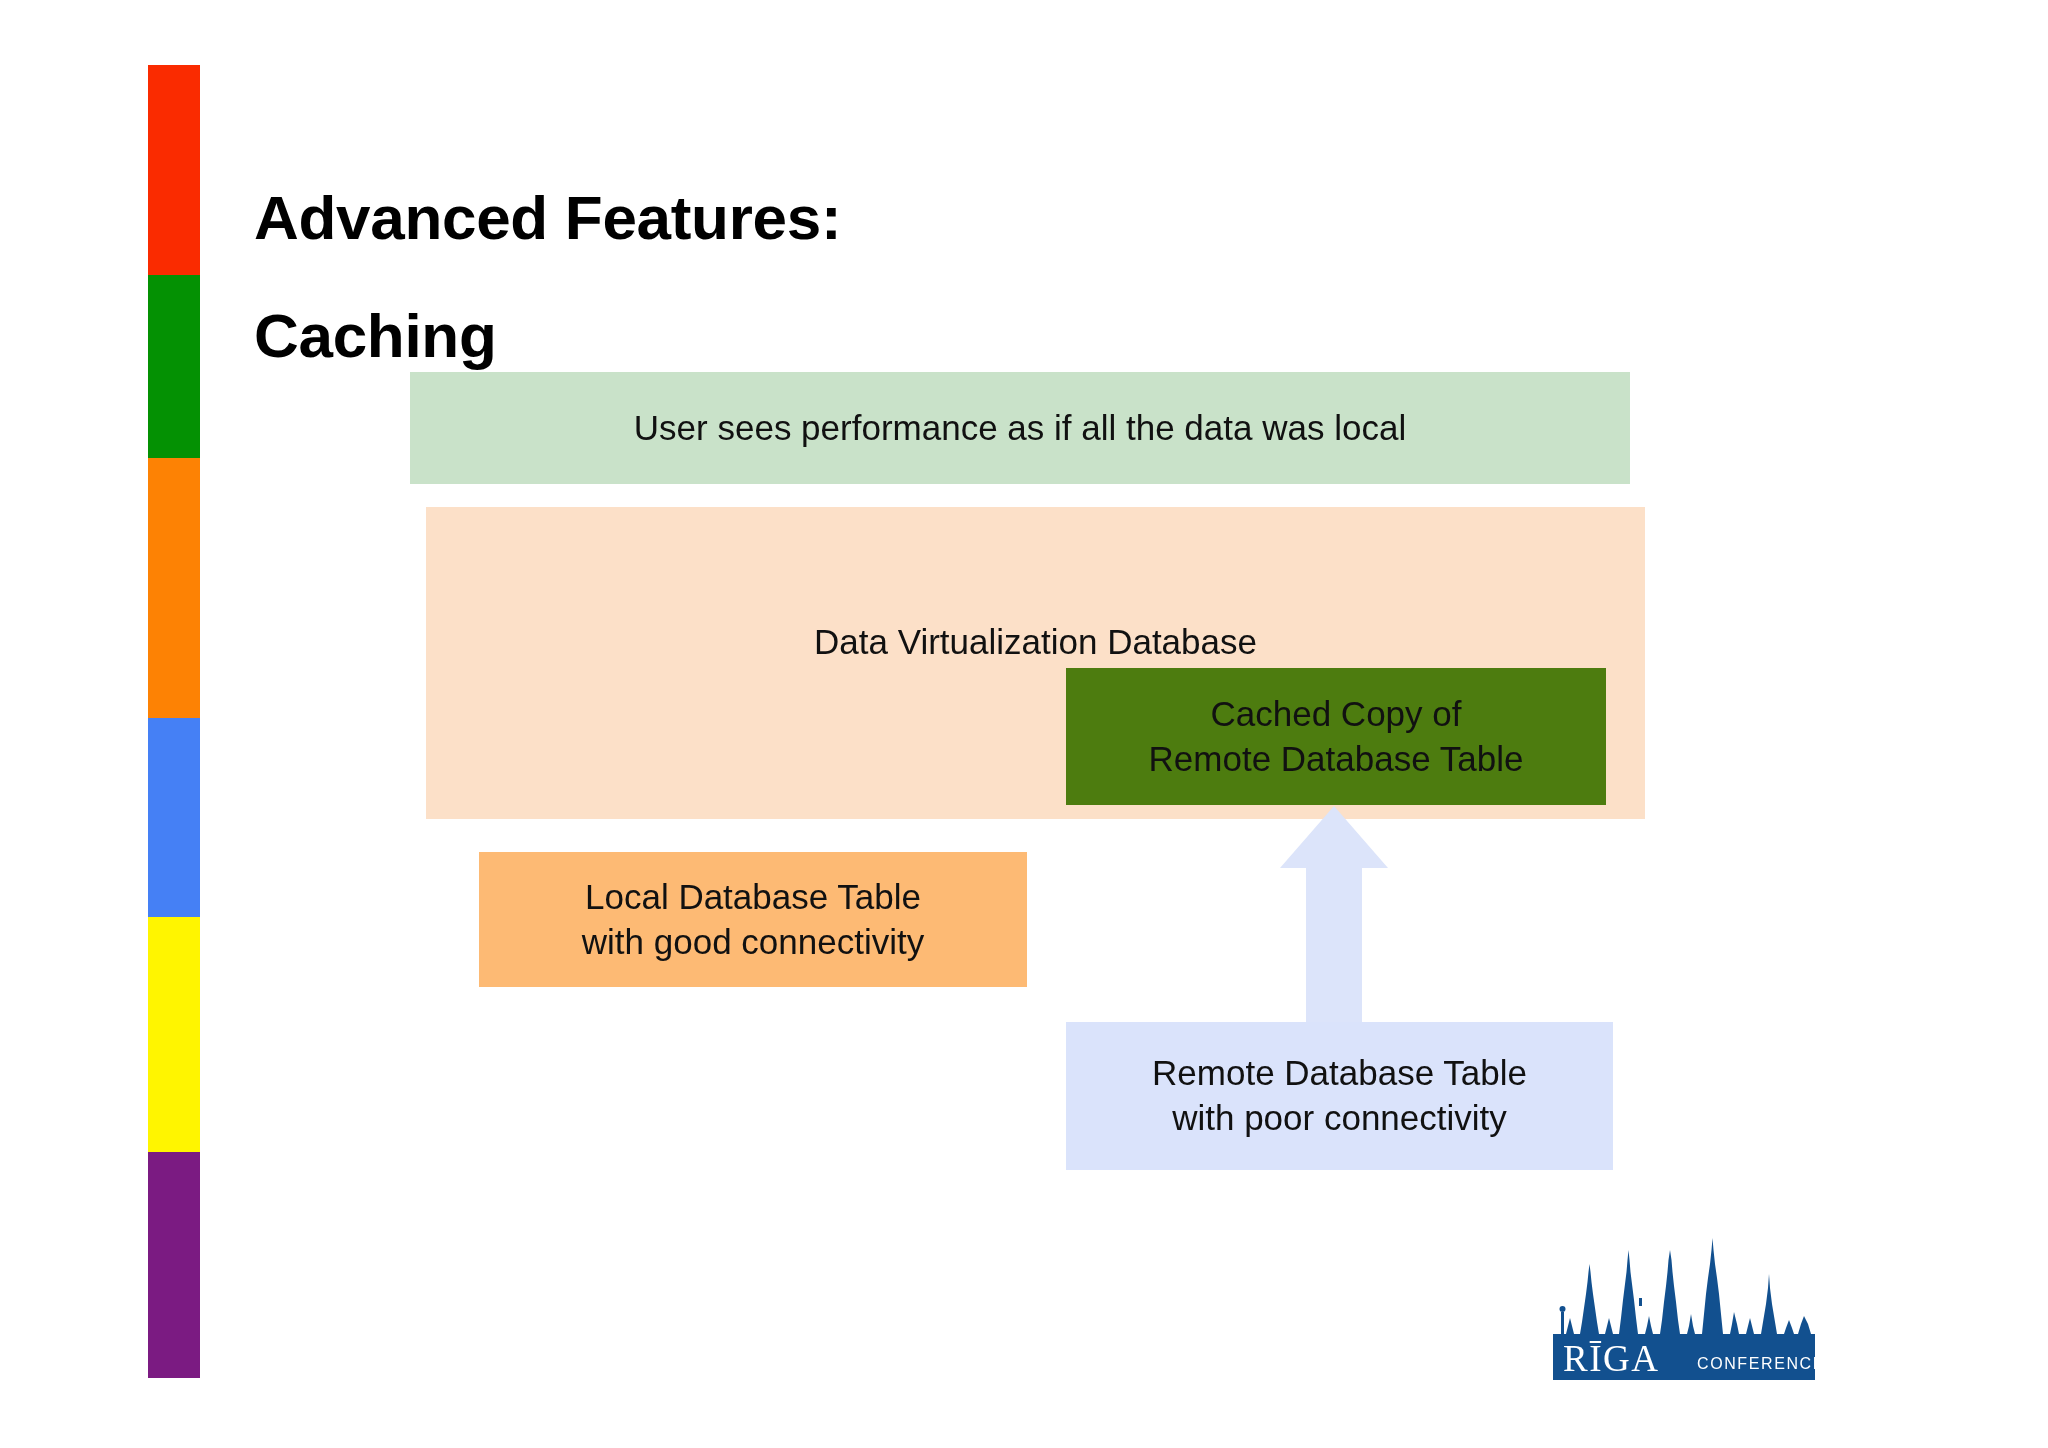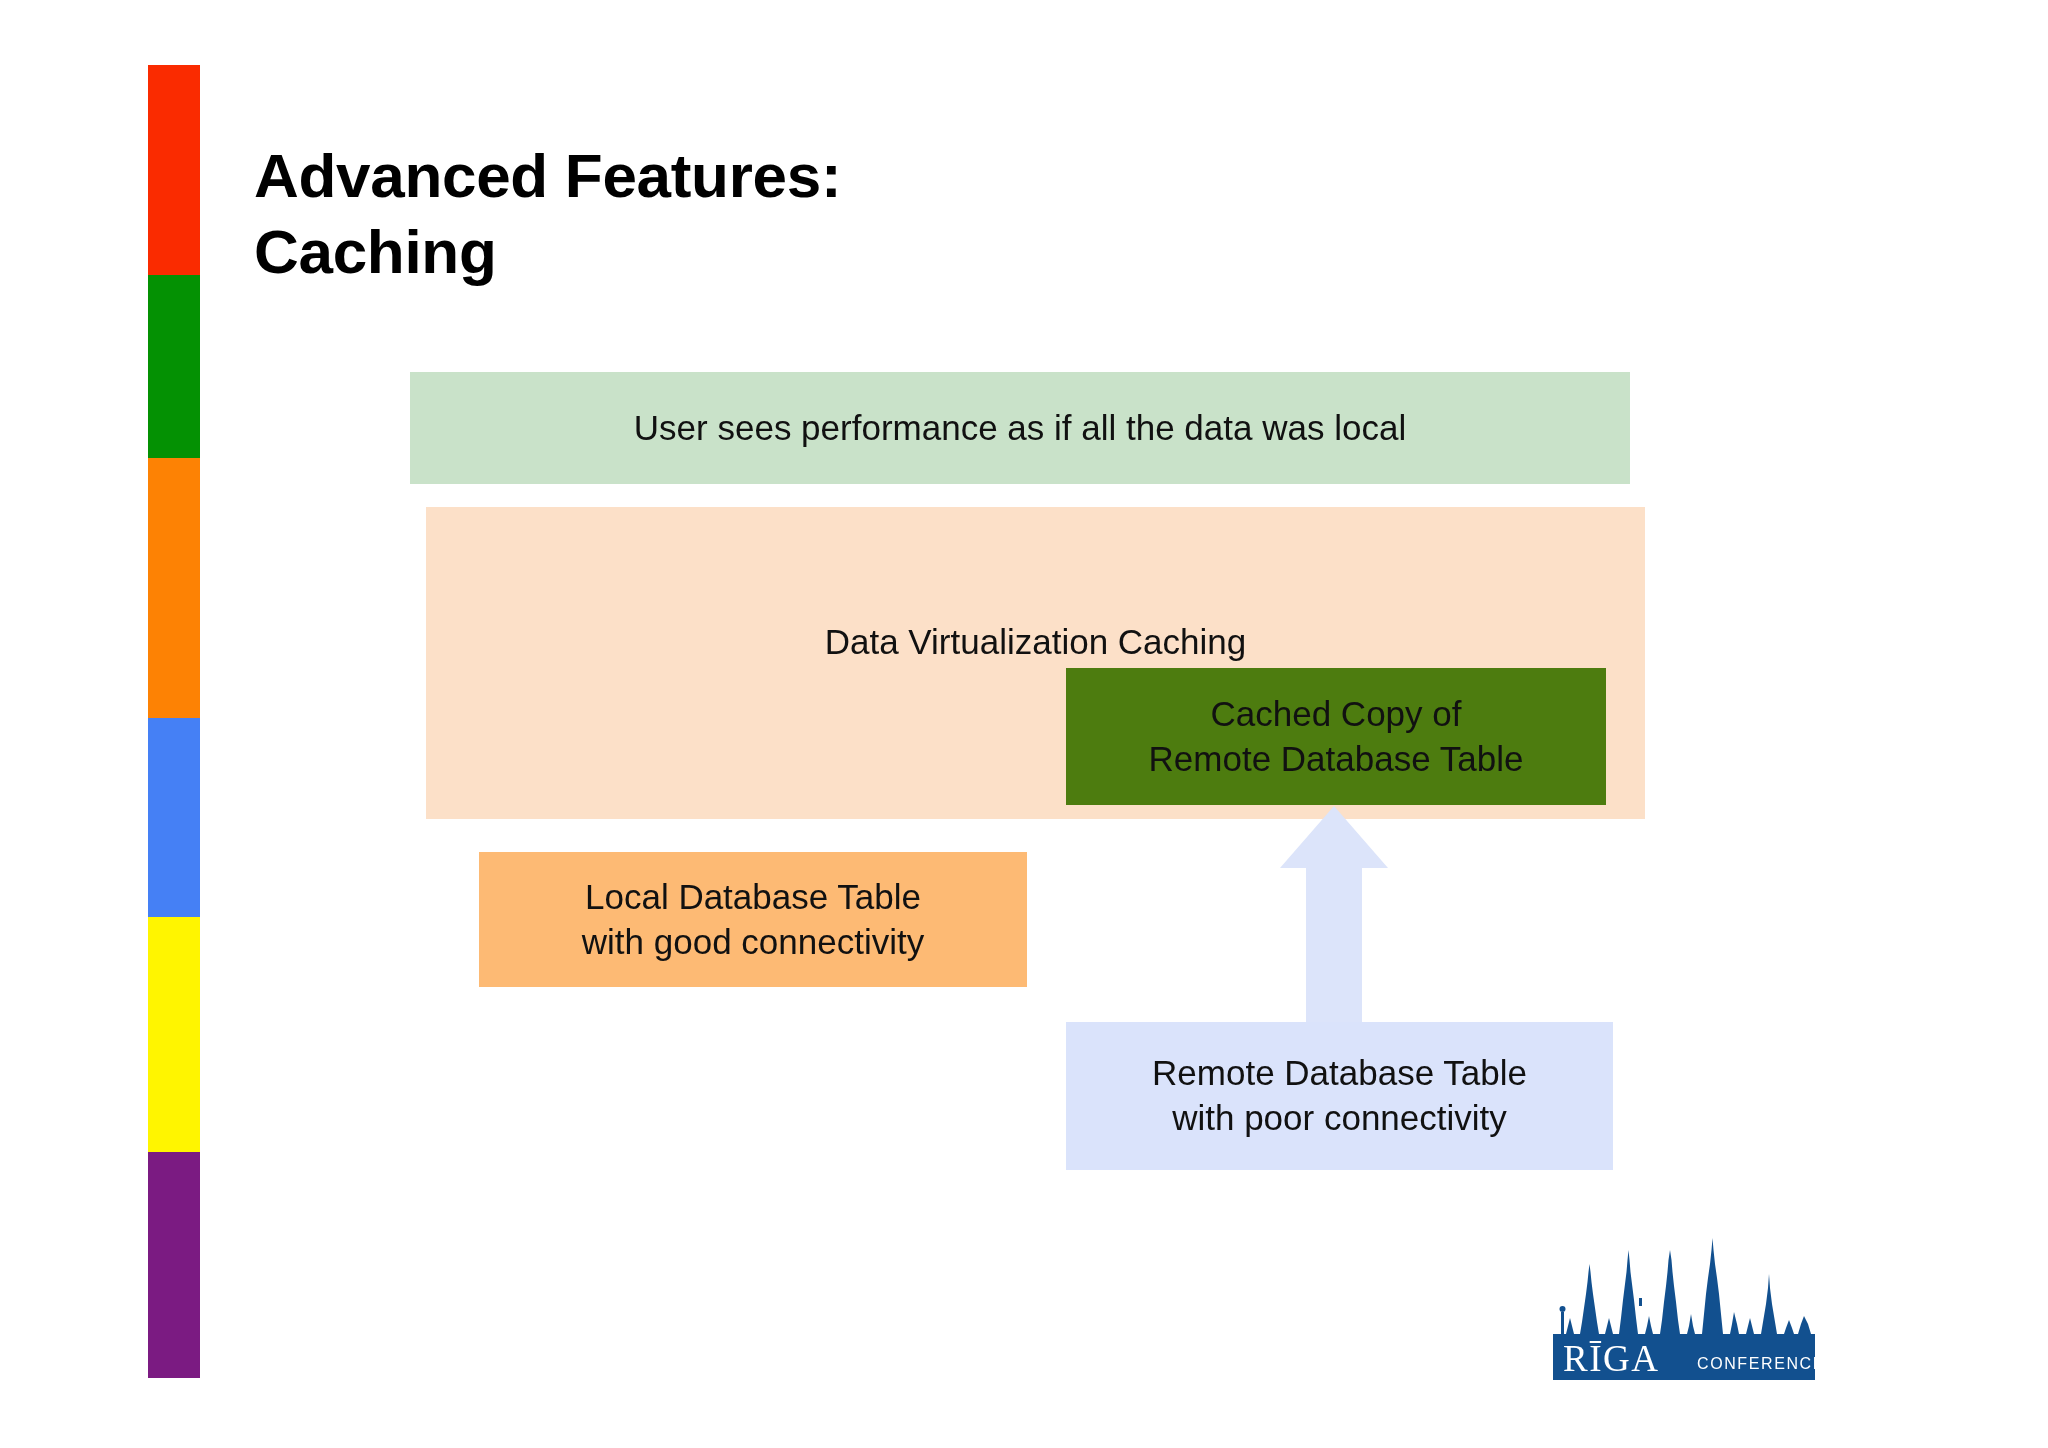--- a/index.html
+++ b/index.html
@@ -32,21 +32,21 @@
     left: 254px;
     top: 138px;
     width: 1000px;
     color: #000000;
     font-family: "Liberation Sans", sans-serif;
     font-weight: bold;
     font-size: 62px;
     line-height: 1.22;
     letter-spacing: -0.3px;
   }
-  .title-line { display: block; white-space: nowrap; }
+  .title-line { display: block; white-space: nowrap; margin-top: 42px; }
 
   
   .block {
     position: absolute;
     box-sizing: border-box;
     display: flex;
     align-items: center;
     justify-content: center;
     text-align: center;
     color: #111111;
@@ -145,21 +145,21 @@
   </div>
 
   <div class="title-block">
     <span class="title-line">Advanced Features:</span>
     <span class="title-line">Caching</span>
   </div>
 
   <div class="block" id="green-banner" style="background: rgb(201, 226, 201);">User sees performance as if all the data was local</div>
 
   <div class="block" id="platform-box" style="background: rgb(252, 224, 200);">
-    <div id="platform-label">Data Virtualization Caching</div>
+    <div id="platform-label">Data Virtualization Database</div>
   </div>
 
   <div class="block" id="cached-box" style="background: #4d7c0f;">Cached Copy of
 Remote Database Table</div>
 
   <div class="block" id="local-box" style="background: #fdba74;">Local Database Table
 with good connectivity</div>
 
   <div id="up-arrow">
     <svg viewBox="0 0 112 260" xmlns="http://www.w3.org/2000/svg" preserveAspectRatio="none">

